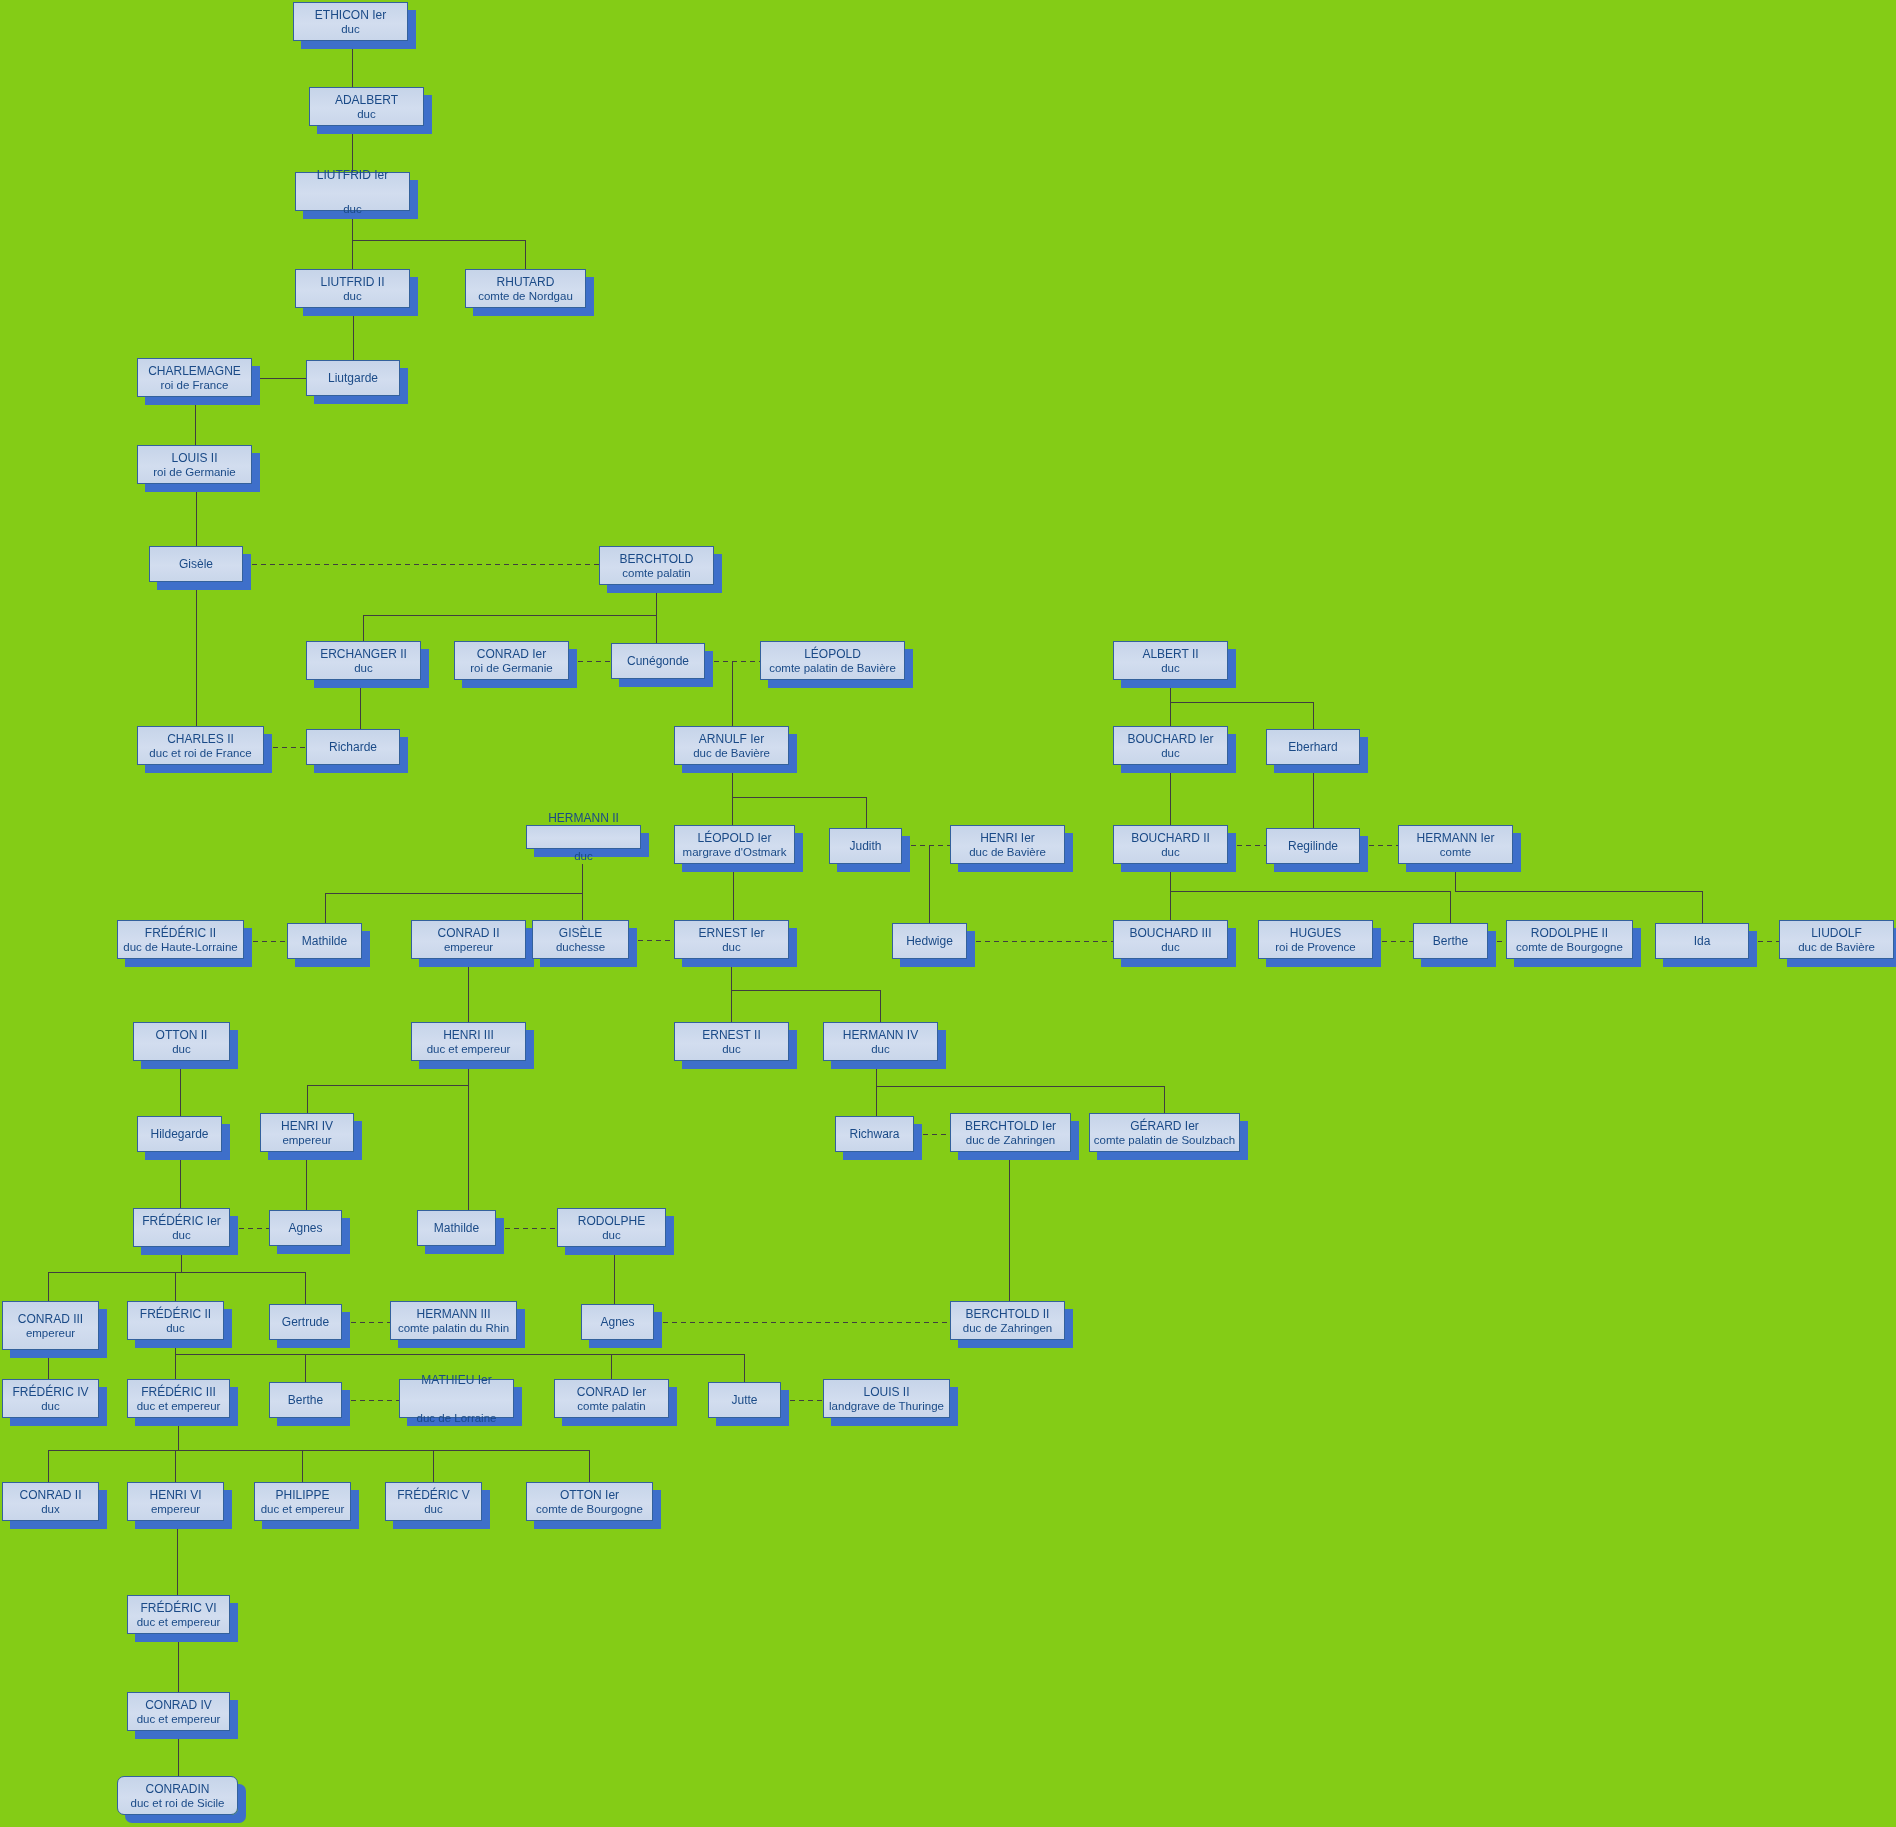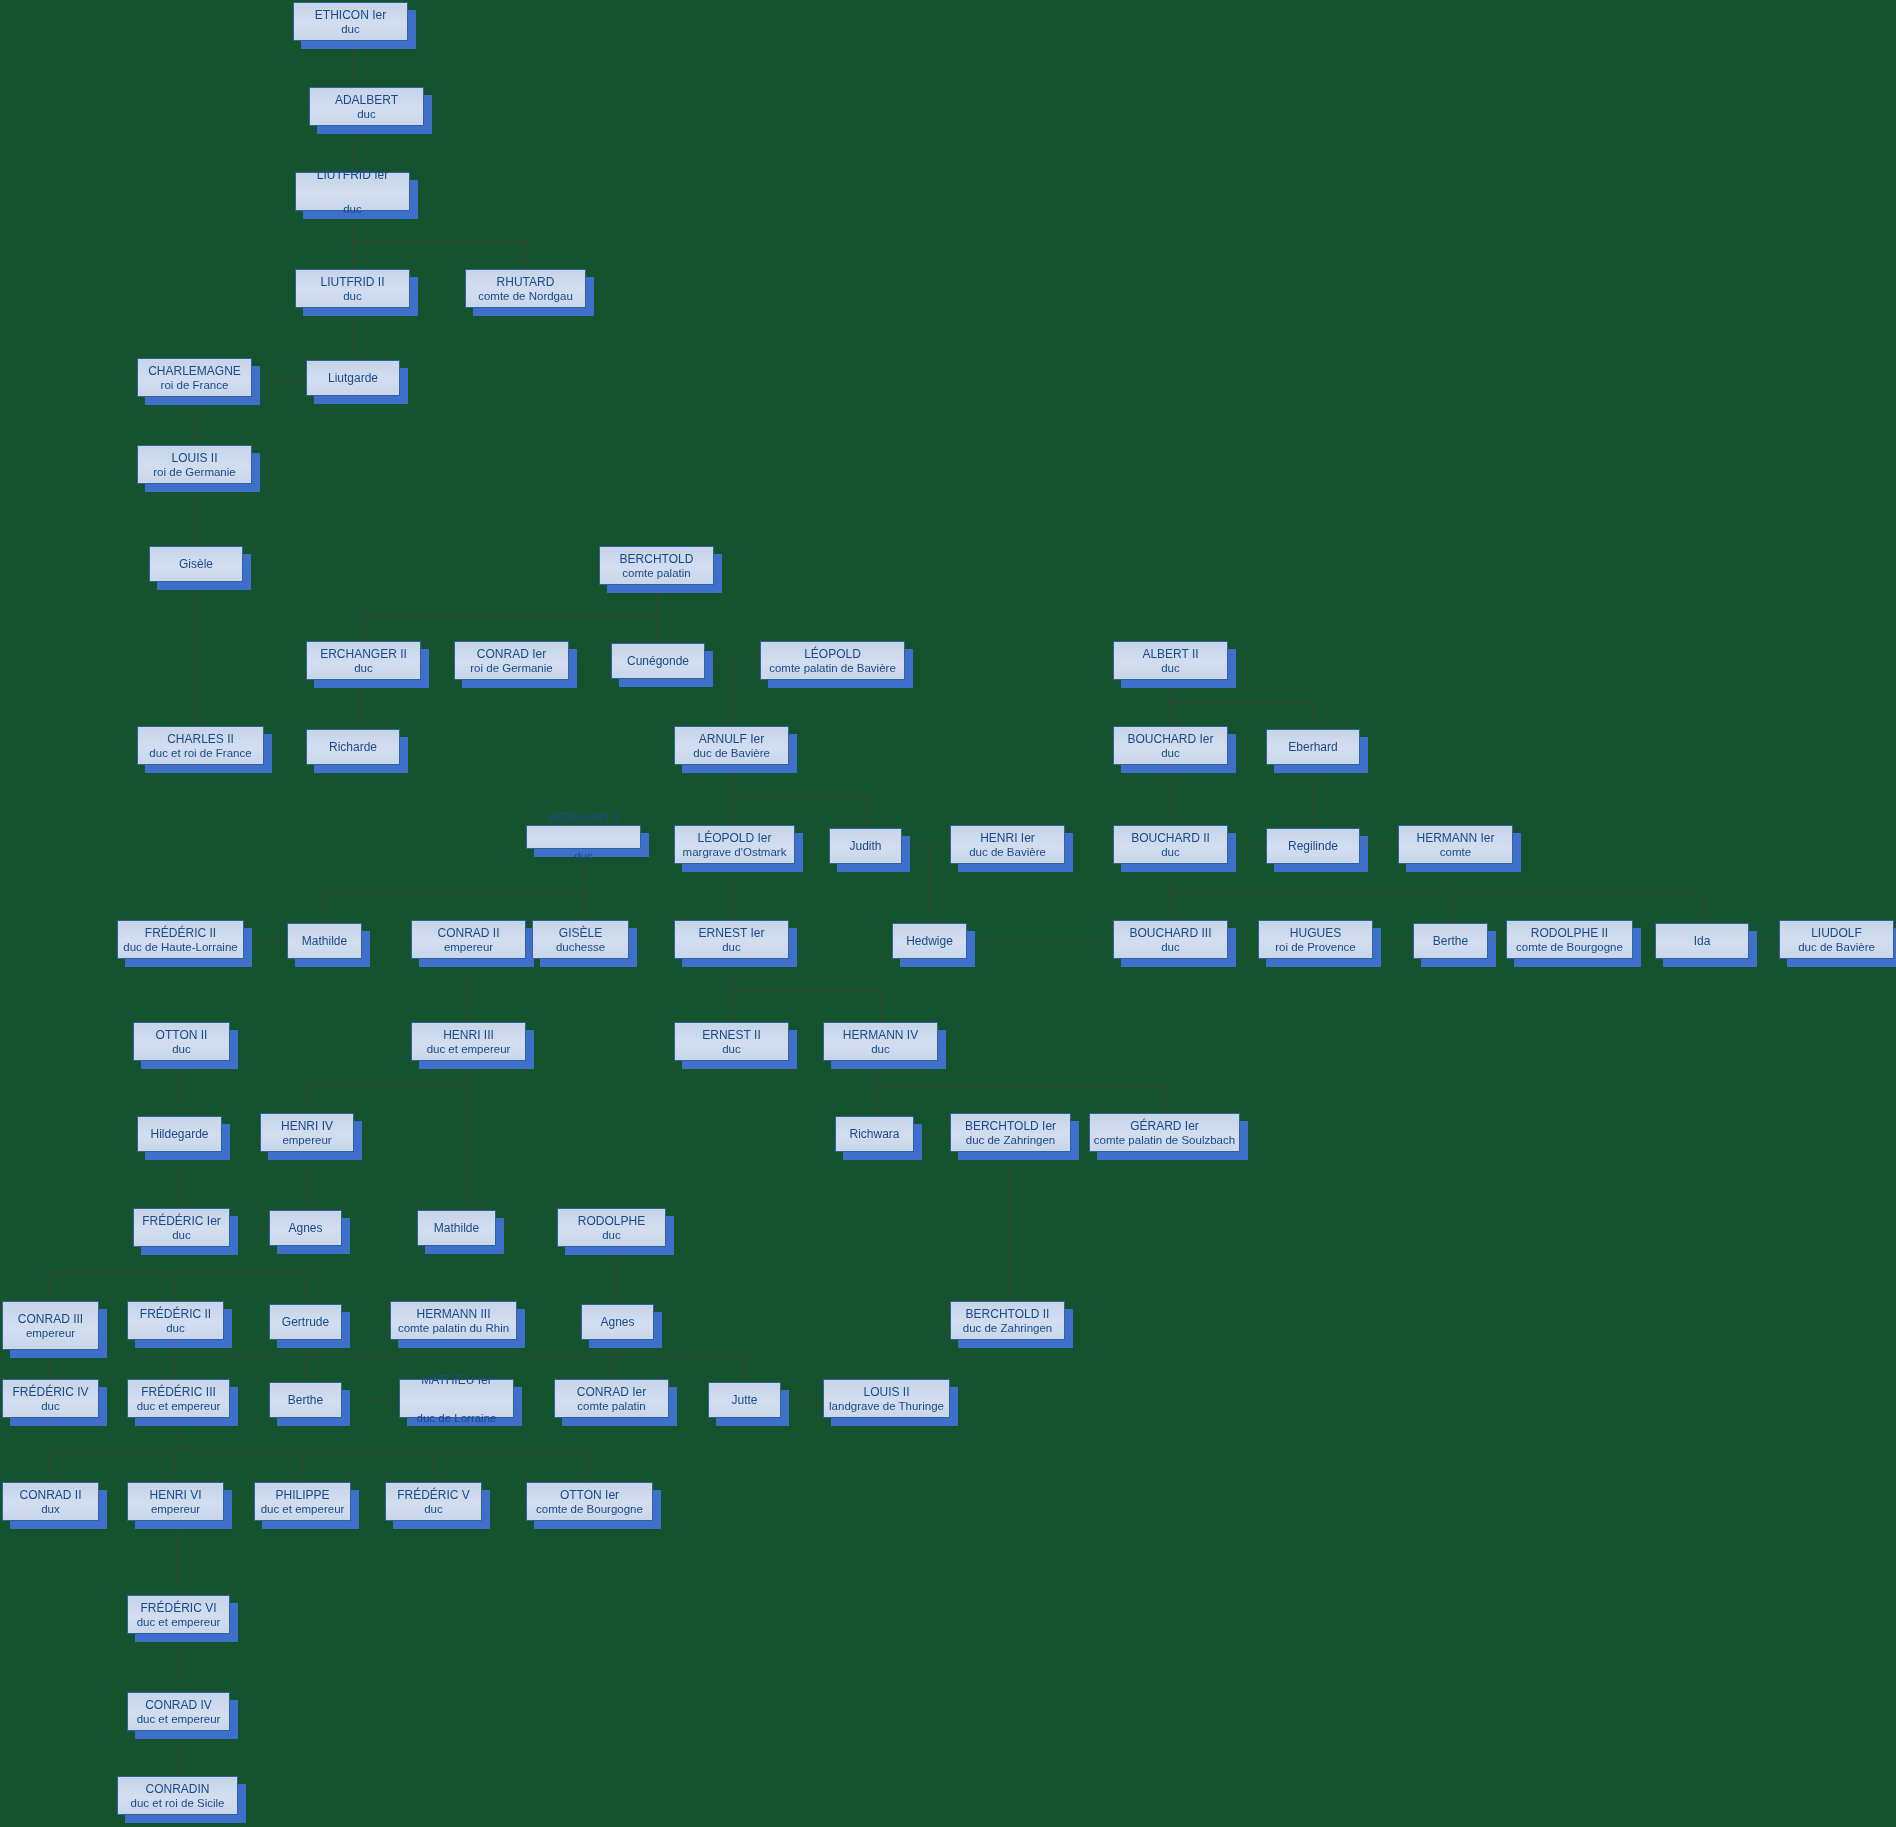--- a/index.html
+++ b/index.html
@@ -35,21 +35,21 @@
     font-size: 12px;
     line-height: 14px;
     padding: 1px 2px;
   }
   .node .person-name { white-space: nowrap; }
   .node .person-title { white-space: nowrap; font-size: 11.5px; }
 </style>
 </head>
 <body>
 
-<div class="canvas" id="canvas" style="width: 1896px; height: 1827px; background: #14532d;">
+<div class="canvas" id="canvas" style="width: 1896px; height: 1827px; background: #84cc16;">
   <svg class="edge-layer" id="edge-layer" width="1896" height="1827" viewBox="0 0 1896 1827">
       <polyline points="352,41 352,87" fill="none" stroke="#3f3f3f" stroke-width="1" shape-rendering="crispEdges"></polyline>
       <polyline points="352,126 352,172" fill="none" stroke="#3f3f3f" stroke-width="1" shape-rendering="crispEdges"></polyline>
       <polyline points="352,211 352,269" fill="none" stroke="#3f3f3f" stroke-width="1" shape-rendering="crispEdges"></polyline>
       <polyline points="352,240 525,240 525,269" fill="none" stroke="#3f3f3f" stroke-width="1" shape-rendering="crispEdges"></polyline>
       <polyline points="353,308 353,360" fill="none" stroke="#3f3f3f" stroke-width="1" shape-rendering="crispEdges"></polyline>
       <polyline points="252,378 306,378" fill="none" stroke="#3f3f3f" stroke-width="1" shape-rendering="crispEdges"></polyline>
       <polyline points="195,397 195,445" fill="none" stroke="#3f3f3f" stroke-width="1" shape-rendering="crispEdges"></polyline>
       <polyline points="196,484 196,546" fill="none" stroke="#3f3f3f" stroke-width="1" shape-rendering="crispEdges"></polyline>
       <polyline points="196,582 196,726" fill="none" stroke="#3f3f3f" stroke-width="1" shape-rendering="crispEdges"></polyline>
@@ -388,18 +388,18 @@
         <div class="person-title">comte de Bourgogne</div>
       </div>
       <div class="node" style="left: 127px; top: 1595px; width: 103px; height: 39px; border-color: rgb(51, 97, 156); color: rgb(26, 74, 135);">
         <div class="person-name">FRÉDÉRIC VI</div>
         <div class="person-title">duc et empereur</div>
       </div>
       <div class="node" style="left: 127px; top: 1692px; width: 103px; height: 39px; border-color: rgb(51, 97, 156); color: rgb(26, 74, 135);">
         <div class="person-name">CONRAD IV</div>
         <div class="person-title">duc et empereur</div>
       </div>
-      <div class="node" style="left: 117px; top: 1776px; width: 121px; height: 39px; border-color: rgb(51, 97, 156); color: rgb(26, 74, 135);">
+      <div class="node" style="left: 117px; top: 1776px; width: 121px; height: 39px; border-color: rgb(51, 97, 156); color: rgb(26, 74, 135); border-radius: 7px;">
         <div class="person-name">CONRADIN</div>
         <div class="person-title">duc et roi de Sicile</div>
       </div>
     </div>
 </div>
 
 </body></html>

